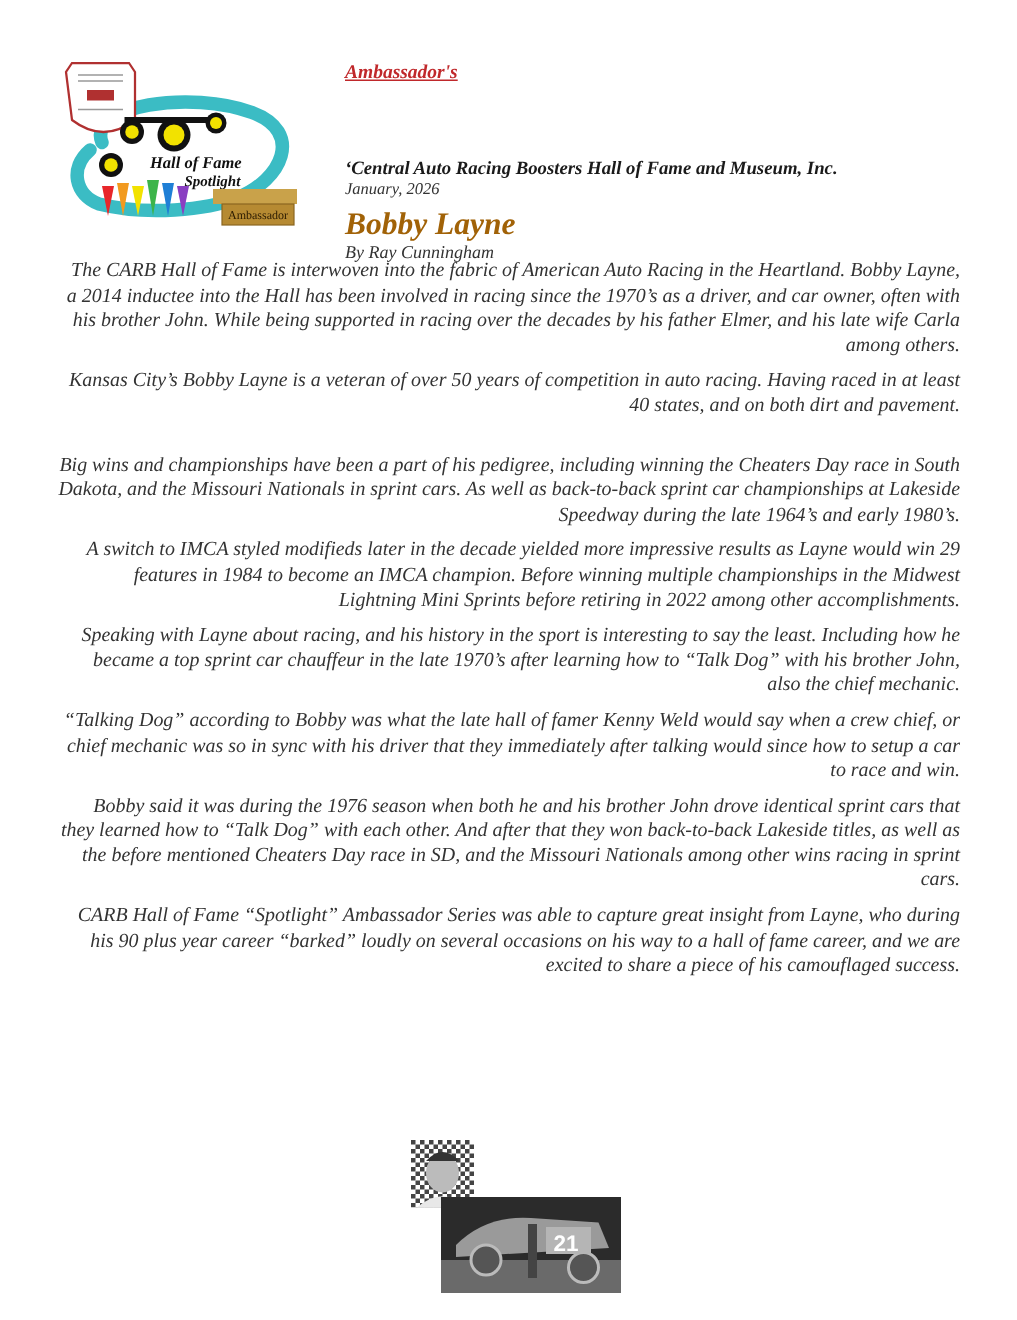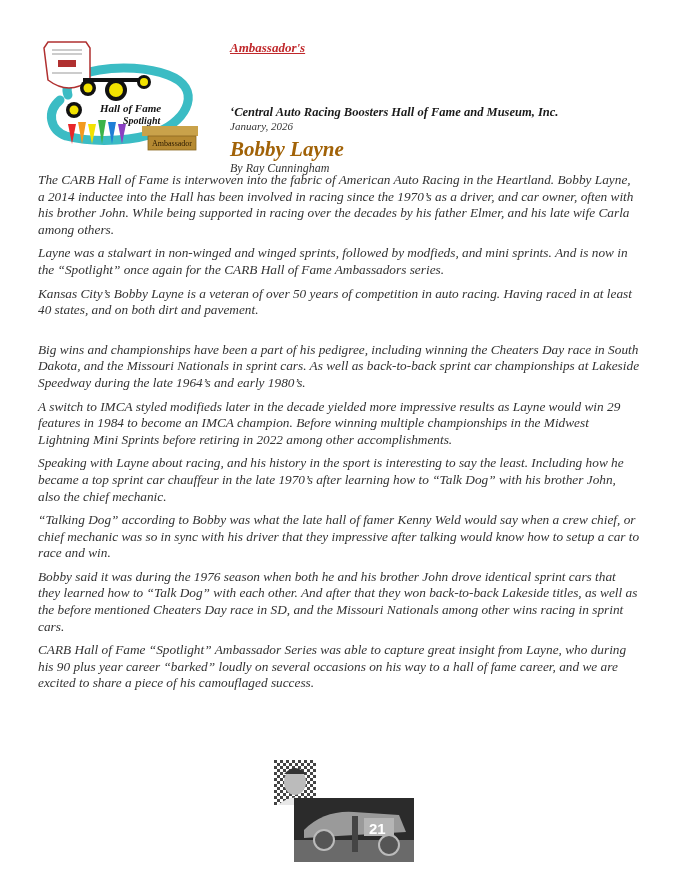--- a/index.html
+++ b/index.html
@@ -9,21 +9,21 @@
   .logo { position: absolute; left: 38px; top: 40px; width: 170px; height: 112px; }
 
   .header { position: absolute; left: 230px; top: 40px; width: 330px; text-align: left; font-style: italic; }
   .header .amb { color: #c0282b; font-weight: bold; text-decoration: underline; font-size: 13px; line-height: 16px; }
   .header .org { font-weight: bold; font-size: 12.5px; line-height: 16px; color: #1a1a1a; margin-top: 48px; }
   .header .spot { font-weight: bold; font-size: 18px; line-height: 20px; color: #111; }
   .header .date { font-size: 11px; line-height: 13px; color: #333; }
   .header .name { font-weight: bold; font-size: 21px; line-height: 24px; margin-top: 4px; color: #a16207; }
   .header .by { font-size: 12px; line-height: 14px; color: #333; }
 
-  .body { position: absolute; left: 38px; top: 172px; width: 602px; text-align: left; font-style: italic;
+  .body { position: absolute; left: 38px; top: 172px; width: 602px; text-align: right; font-style: italic;
           font-size: 13.3px; line-height: 16.6px; color: #333; }
   .body p { margin: 0 0 7px 0; }
 
   .photo { position: absolute; left: 274px; top: 760px; width: 140px; height: 105px; }
 </style>
 </head>
 <body>
 
 <div class="logo">
   <svg width="170" height="112" viewBox="0 0 170 112">
@@ -72,26 +72,25 @@
 <div class="header">
   <div class="amb">Ambassador's</div>
   <div class="org">‘Central Auto Racing Boosters Hall of Fame and Museum, Inc.</div>
   <div class="date">January, 2026</div>
   <div class="name">Bobby Layne</div>
   <div class="by">By Ray Cunningham</div>
 </div>
 
 <div class="body">
   <p>The CARB Hall of Fame is interwoven into the fabric of American Auto Racing in the Heartland. Bobby Layne, a 2014 inductee into the Hall has been involved in racing since the 1970’s as a driver, and car owner, often with his brother John. While being supported in racing over the decades by his father Elmer, and his late wife Carla among others.</p>
-  <p>Layne was a stalwart in non-winged and winged sprints, followed by modfieds, and mini sprints. And is now in the “Spotlight” once again for the CARB Hall of Fame Ambassadors series.</p>
   <p style="margin-bottom:23px">Kansas City’s Bobby Layne is a veteran of over 50 years of competition in auto racing. Having raced in at least 40 states, and on both dirt and pavement.</p>
   <p>Big wins and championships have been a part of his pedigree, including winning the Cheaters Day race in South Dakota, and the Missouri Nationals in sprint cars. As well as back-to-back sprint car championships at Lakeside Speedway during the late 1964’s and early 1980’s.</p>
   <p>A switch to IMCA styled modifieds later in the decade yielded more impressive results as Layne would win 29 features in 1984 to become an IMCA champion. Before winning multiple championships in the Midwest Lightning Mini Sprints before retiring in 2022 among other accomplishments.</p>
   <p>Speaking with Layne about racing, and his history in the sport is interesting to say the least. Including how he became a top sprint car chauffeur in the late 1970’s after learning how to “Talk Dog” with his brother John, also the chief mechanic.</p>
-  <p>“Talking Dog” according to Bobby was what the late hall of famer Kenny Weld would say when a crew chief, or chief mechanic was so in sync with his driver that they impressive after talking would know how to setup a car to race and win.</p>
+  <p>“Talking Dog” according to Bobby was what the late hall of famer Kenny Weld would say when a crew chief, or chief mechanic was so in sync with his driver that they immediately after talking would since how to setup a car to race and win.</p>
   <p>Bobby said it was during the 1976 season when both he and his brother John drove identical sprint cars that they learned how to “Talk Dog” with each other. And after that they won back-to-back Lakeside titles, as well as the before mentioned Cheaters Day race in SD, and the Missouri Nationals among other wins racing in sprint cars.</p>
   <p>CARB Hall of Fame “Spotlight” Ambassador Series was able to capture great insight from Layne, who during his 90 plus year career “barked” loudly on several occasions on his way to a hall of fame career, and we are excited to share a piece of his camouflaged success.</p>
 </div>
 
 <div class="photo">
   <svg width="140" height="105" viewBox="0 0 140 105">
     <defs>
       <pattern id="checks" width="6" height="6" patternUnits="userSpaceOnUse">
         <rect width="6" height="6" fill="#fff"></rect>
         <rect width="3" height="3" fill="#444"></rect>

